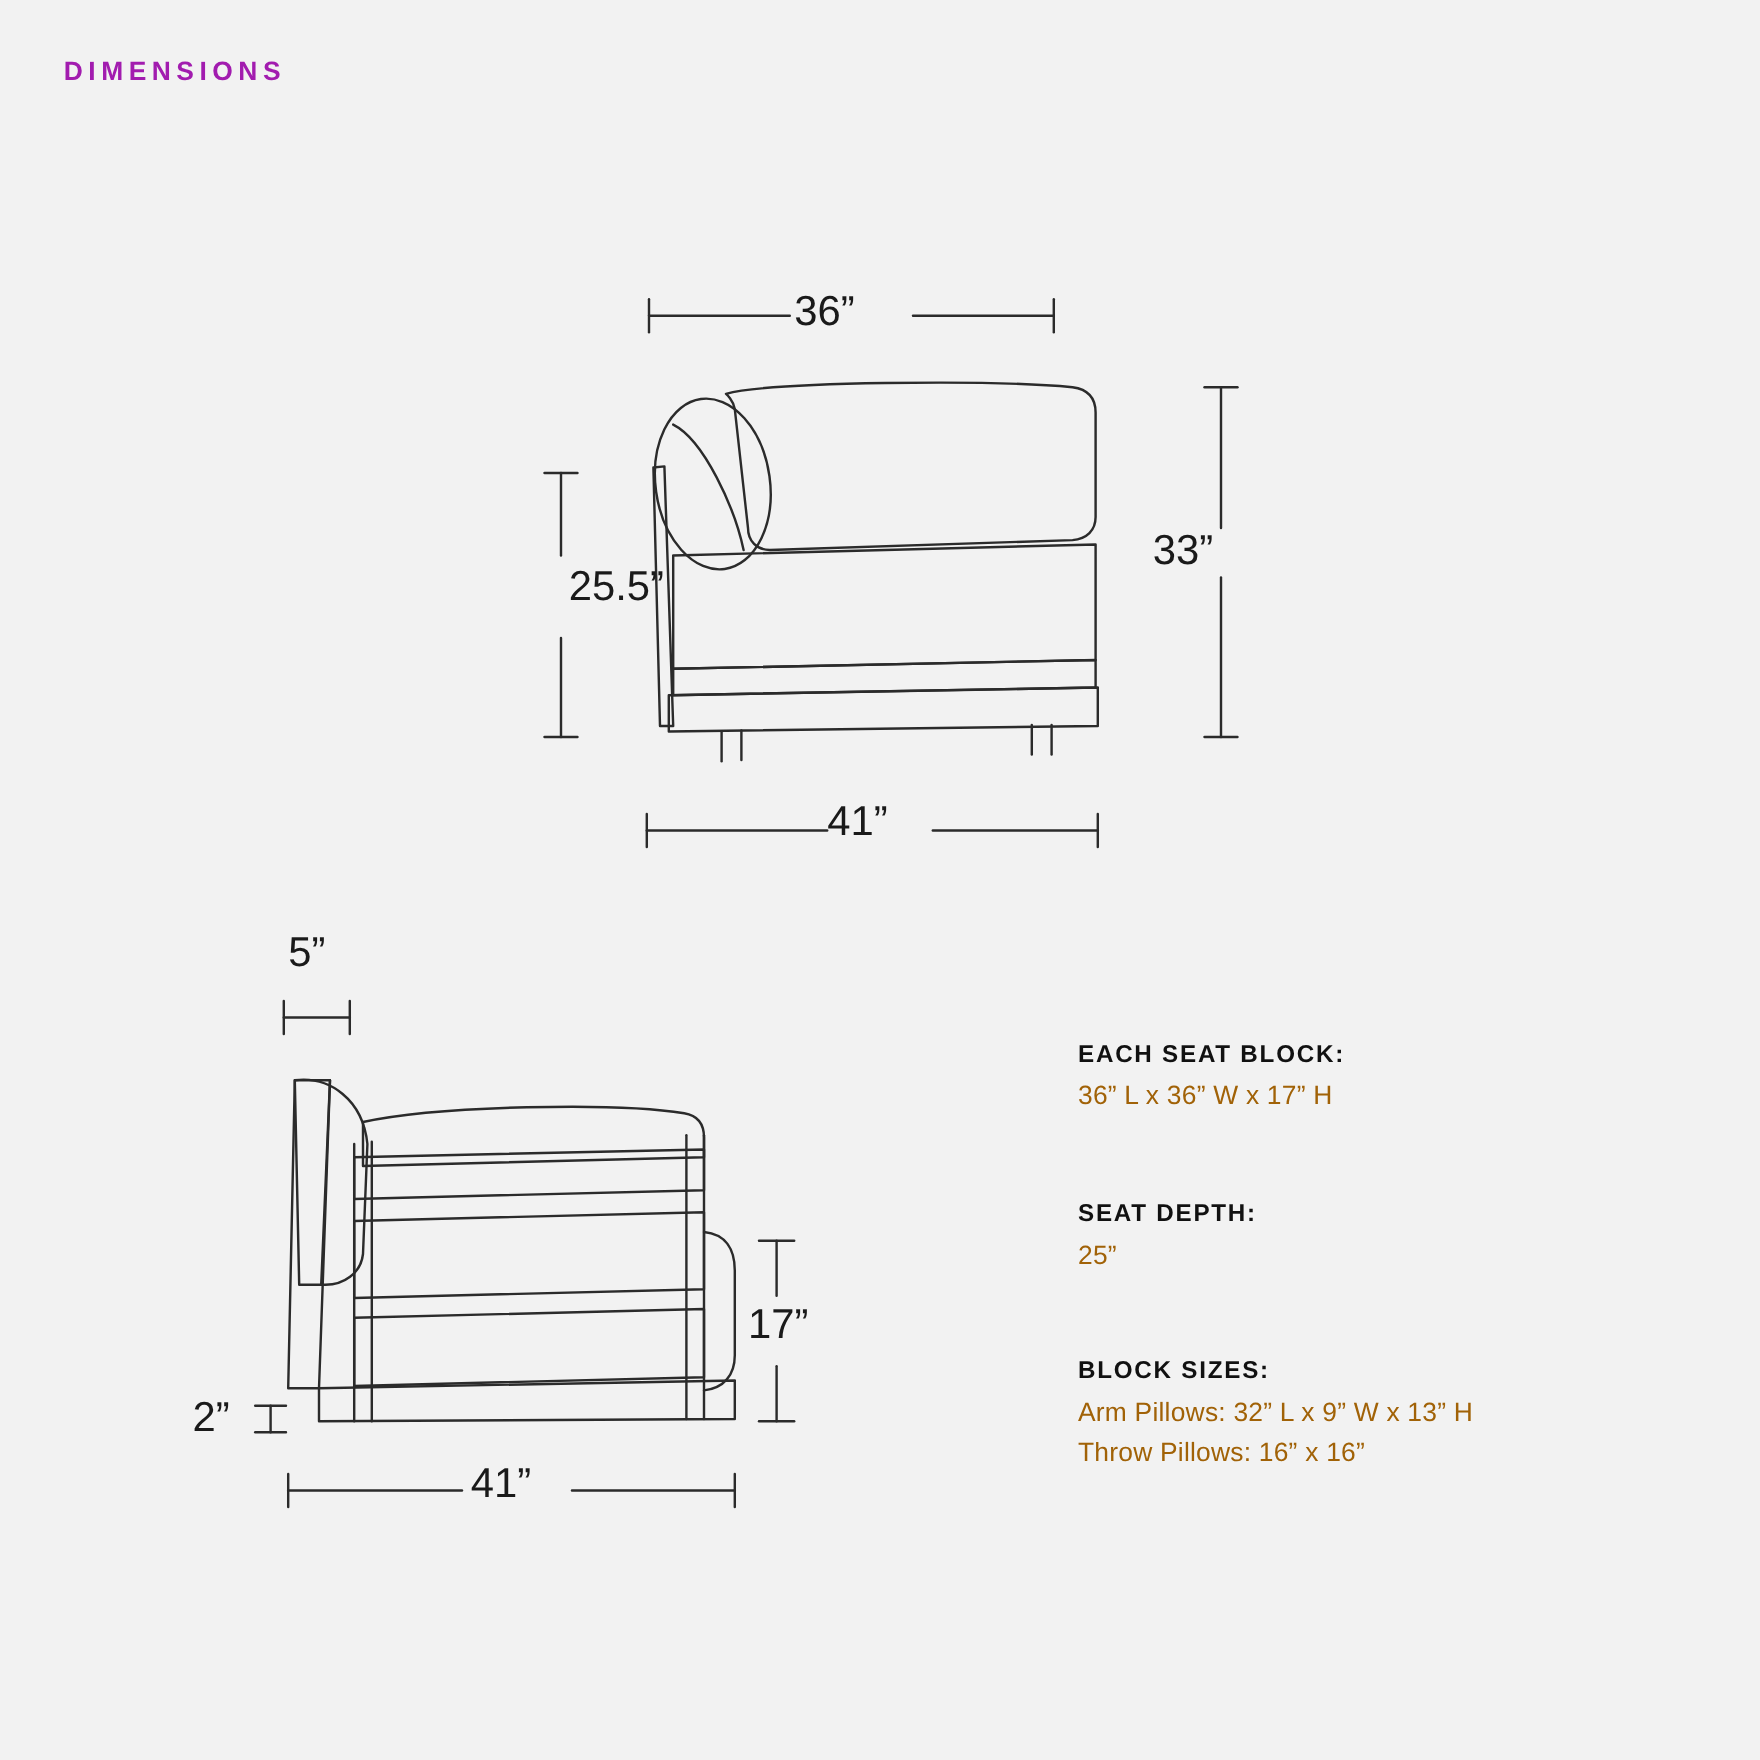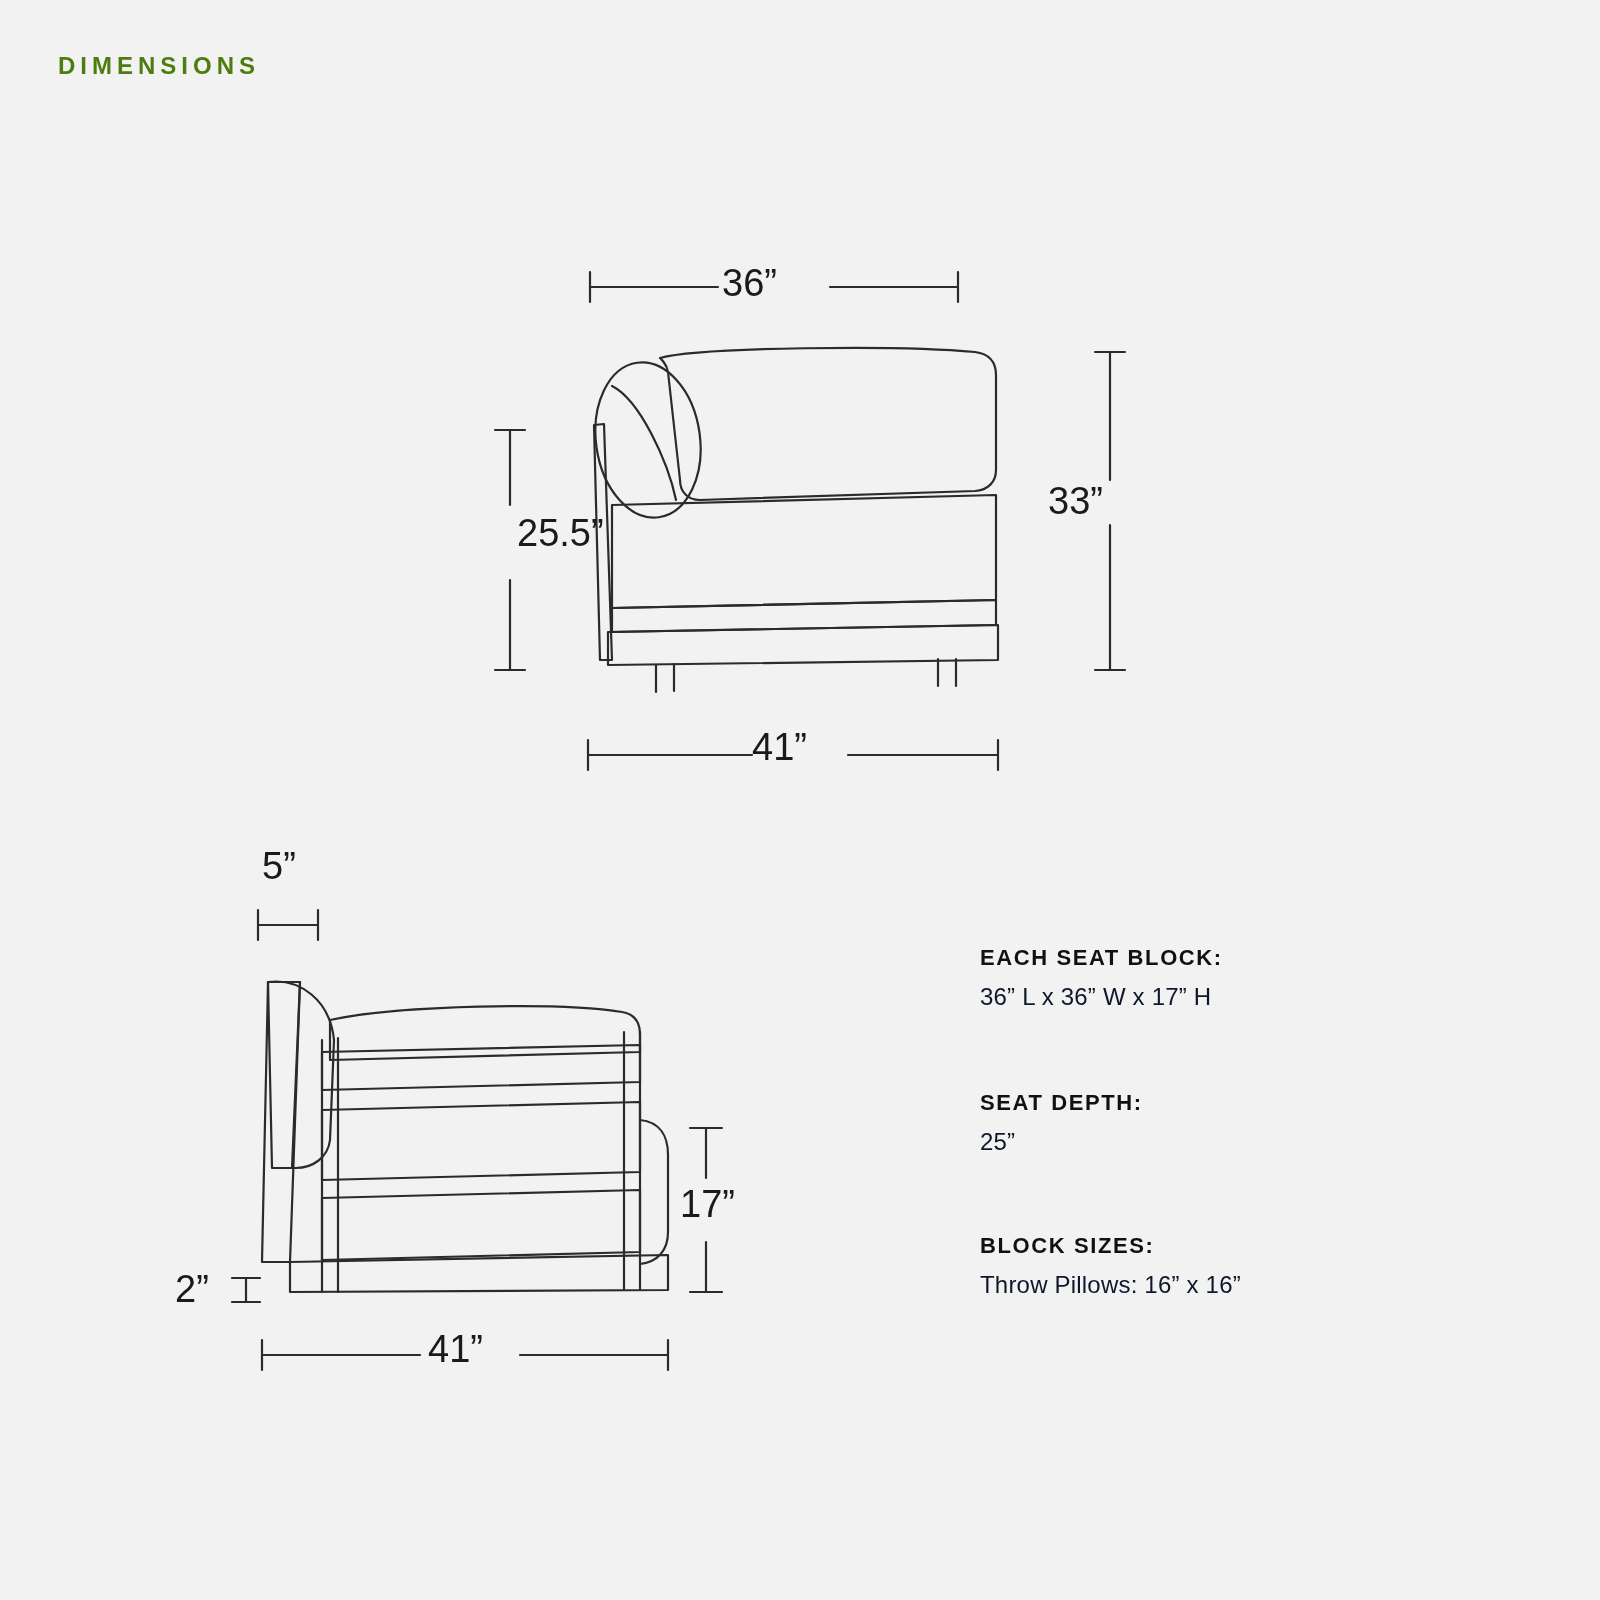--- a/index.html
+++ b/index.html
@@ -15,21 +15,21 @@
     color: #1a1a1a;
     overflow: hidden;
   }
   .page-title {
     position: absolute;
     left: 58px;
     top: 52px;
     font-size: 24px;
     font-weight: bold;
     letter-spacing: 5px;
-    color: #4d7c0f;
+    color: #a21caf;
   }
   .diagram-layer {
     position: absolute;
     left: 0;
     top: 0;
     width: 1600px;
     height: 1600px;
     pointer-events: none;
   }
   .spec-block {
@@ -39,21 +39,21 @@
   .spec-head {
     font-size: 22px;
     font-weight: bold;
     letter-spacing: 1.6px;
     color: #111;
     margin-bottom: 12px;
     margin-top: 15px;
   }
   .spec-line {
     font-size: 24px;
-    color: #0f172a;
+    color: #a16207;
     margin-bottom: 8px;
     letter-spacing: 0.2px;
   }
   #spec-seat-block { top: 930px; }
   #spec-seat-depth { top: 1075px; }
   #spec-pillows    { top: 1218px; }
   .dim-text {
     position: absolute;
     font-size: 38px;
     color: #1a1a1a;
@@ -170,14 +170,15 @@
   <div class="spec-line">36” L x 36” W x 17” H</div>
 </div>
 
 <div class="spec-block" id="spec-seat-depth">
   <div class="spec-head">SEAT DEPTH:</div>
   <div class="spec-line">25”</div>
 </div>
 
 <div class="spec-block" id="spec-pillows">
   <div class="spec-head">BLOCK SIZES:</div>
+  <div class="spec-line">Arm Pillows: 32” L x 9” W x 13” H</div>
   <div class="spec-line">Throw Pillows: 16” x 16”</div>
 </div>
 
 </body></html>

